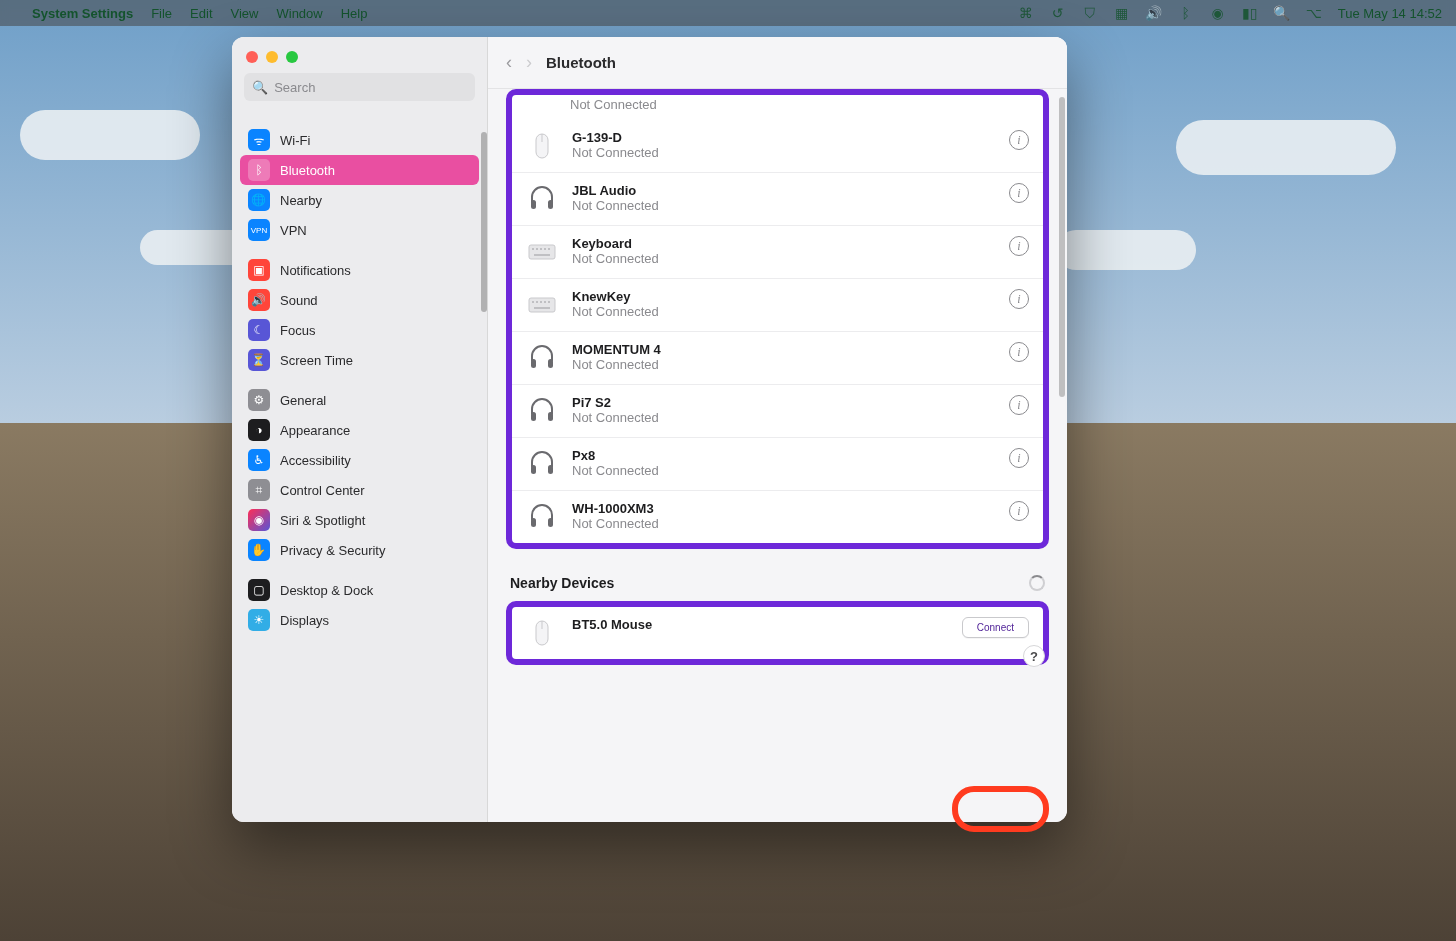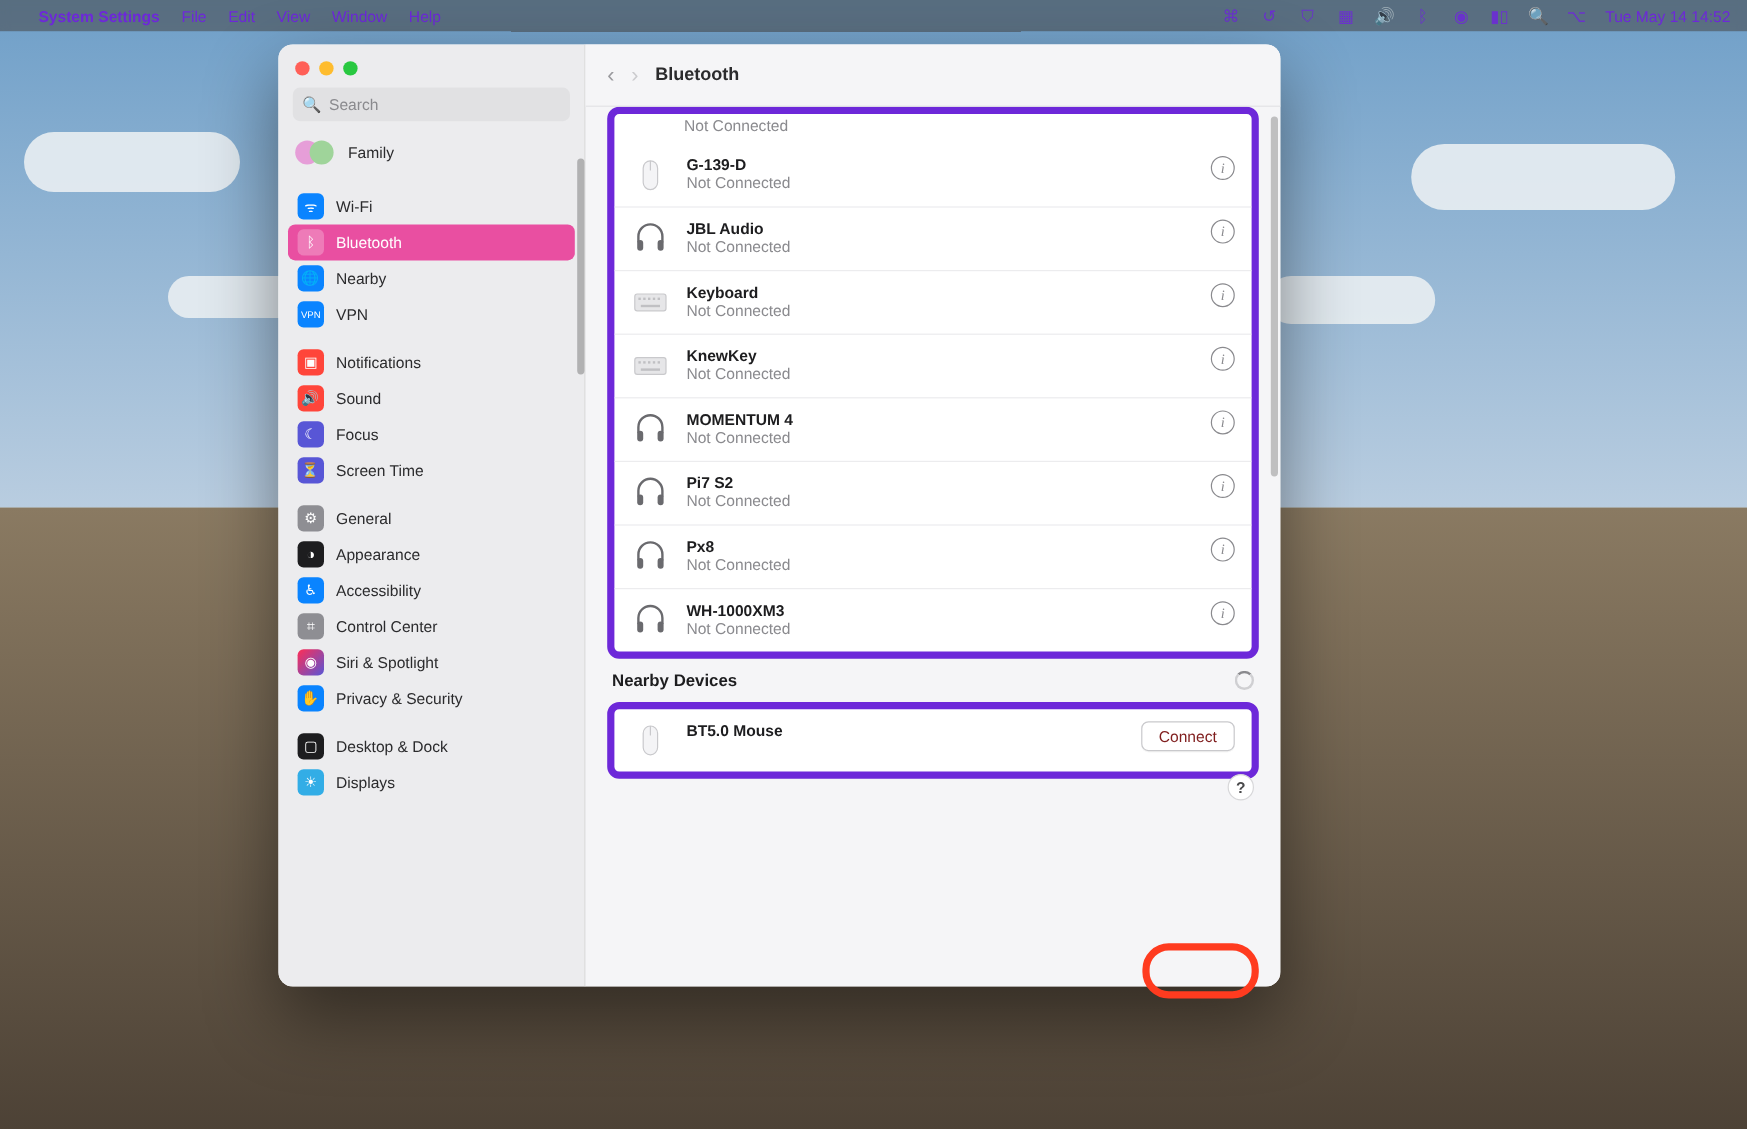--- a/index.html
+++ b/index.html
@@ -14,21 +14,21 @@
   .cloud { position:absolute; background:#e9eef2; border-radius:40px; opacity:.9;}
   .c1{left:20px;top:110px;width:180px;height:50px}
   .c2{left:140px;top:230px;width:120px;height:35px}
   .c3{right:60px;top:120px;width:220px;height:55px}
   .c4{right:260px;top:230px;width:140px;height:40px}
 
   
   .menubar {
     position: absolute; top:0; left:0; right:0; height:26px;
     background: rgba(70,70,70,0.55); backdrop-filter: blur(4px);
-    display:flex; align-items:center; color:#6d28d9; font-size:13px;
+    display:flex; align-items:center; color:#14532d; font-size:13px;
     padding:0 14px; gap:18px;
   }
   .menubar .app { font-weight:600; }
   .menubar .right { margin-left:auto; display:flex; align-items:center; gap:16px; }
   .menubar .right svg, .menubar .right .glyph { width:16px; height:16px; opacity:.85; }
   .glyph{display:inline-block;text-align:center;line-height:16px;font-size:14px}
 
   
   .window {
     position:absolute; left:232px; top:37px; width:835px; height:785px;
@@ -77,25 +77,25 @@
   .card{background:#fff;border:6px solid #6d28d9;border-radius:10px;overflow:hidden}
   .row{display:flex;align-items:flex-start;gap:14px;padding:10px 14px;border-top:1px solid #ececee}
   .row:first-child{border-top:none}
   .dev-ic{width:32px;height:32px;display:flex;align-items:center;justify-content:center;color:#6a6a6e}
   .dev-ic svg{width:30px;height:30px}
   .row .txt .n{font-size:13px;font-weight:600;color:#1d1d1f}
   .row .txt .s{font-size:13px;color:#8a8a8e}
   .row .info{margin-left:auto;width:20px;height:20px;border:1.5px solid #8a8a8e;border-radius:50%;display:flex;align-items:center;justify-content:center;color:#8a8a8e;font-family:Georgia,serif;font-style:italic;font-size:12px}
   .cutoff{padding:2px 14px 8px 58px;color:#8a8a8e;font-size:13px}
   .help{position:absolute;right:22px;top:608px;width:22px;height:22px;border-radius:50%;background:#fff;border:1px solid #d7d7d9;display:flex;align-items:center;justify-content:center;font-size:13px;font-weight:600;color:#4a4a4c}
-  .section-h{display:flex;align-items:center;margin:10px 4px 10px;font-size:14px;font-weight:700;color:#1d1d1f}
+  .section-h{display:flex;align-items:center;margin:26px 4px 10px;font-size:14px;font-weight:700;color:#1d1d1f}
   .spinner{margin-left:auto;width:16px;height:16px;border:2px solid #cfcfd2;border-top-color:#8a8a8e;border-radius:50%}
   .connect-btn{
     margin-left:auto;background:#fff;border:1px solid #c9c9cc;border-radius:6px;
-    padding:4px 14px;font-size:13px;color:#7f1d1d;box-shadow:0 1px 0 rgba(0,0,0,.04);
+    padding:4px 14px;font-size:10px;color:#4c1d95;box-shadow:0 1px 0 rgba(0,0,0,.04);
   }
   .highlight-ring{
     position:absolute; pointer-events:none; border:6px solid #ff3b1f; border-radius:22px;
   }
   .content-scroll{position:absolute;right:2px;top:60px;width:6px;height:300px;background:rgba(0,0,0,.22);border-radius:3px}
 
   
   .bg-blue{background:#0a84ff}.bg-red{background:#ff453a}
   .bg-indigo{background:#5856d6}.bg-gray{background:#8e8e93}.bg-black{background:#1d1d1f}
   .bg-cyan{background:#32ade6}.bg-grad{background:linear-gradient(135deg,#ff2d55,#5856d6)}
@@ -161,27 +161,20 @@
   <div class="sidebar" style="position:relative">
     <div class="traffic">
       <div class="dot r"></div>
       <div class="dot y"></div>
       <div class="dot g"></div>
     </div>
     <div class="search">
       <span>🔍</span>
       <span>Search</span>
     </div>
-    <div class="acct">
-      <div class="fam-badges">
-          <span class="fb1"></span>
-          <span class="fb2"></span>
-        </div>
-      <div class="t1">Family</div>
-    </div>
 
     <div class="side-scroll" id="side-scroll">
         <div class="grp">
           <div class="item">
             <span class="ic bg-blue" style="font-size:12px">ᯤ</span>
             <span>Wi-Fi</span>
           </div>
           <div class="item sel">
             <span class="ic " style="font-size:12px">ᛒ</span>
             <span>Bluetooth</span>

